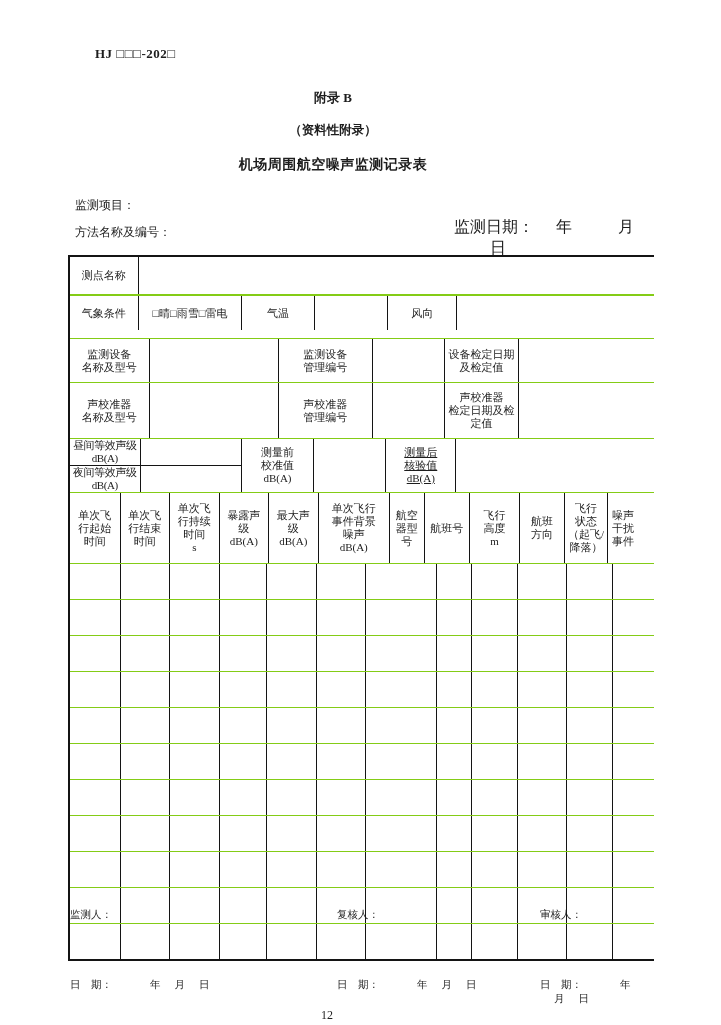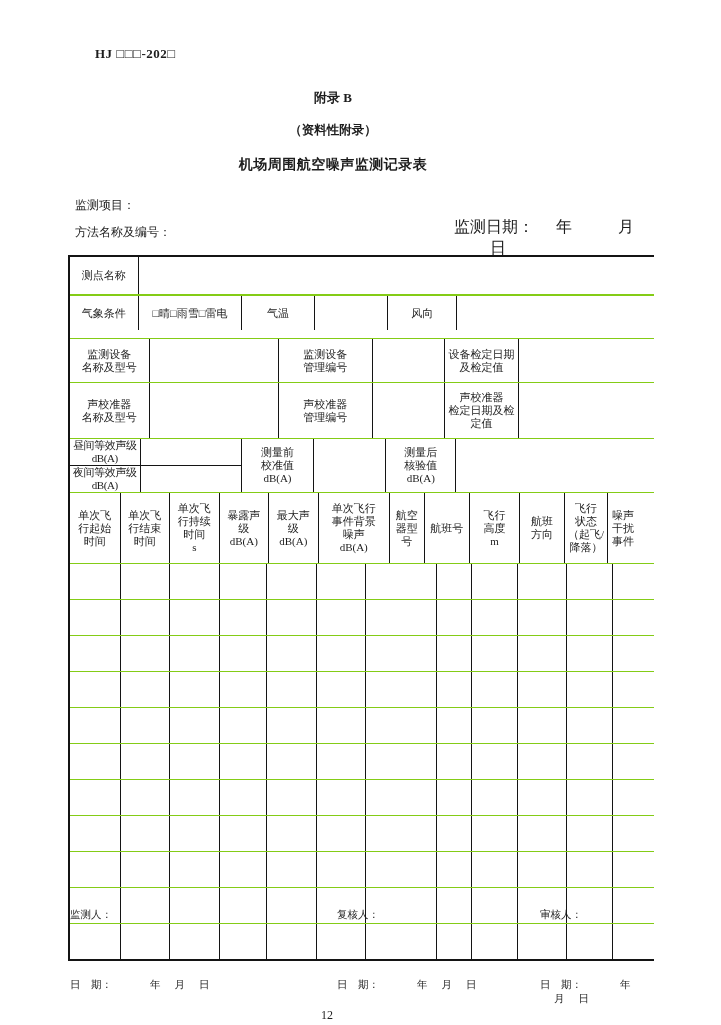--- a/index.html
+++ b/index.html
@@ -58,21 +58,21 @@
   
   .w-a1 { width: 10.99%; } .w-a2 { width: 89.01%; }
   .w-b1 { width: 10.99%; } .w-b2 { width: 16.80%; } .w-b3 { width: 11.79%; }
   .w-b4 { width: 11.96%; } .w-b5 { width: 11.15%; } .w-b6 { width: 37.31%; }
   .w-c1 { width: 12.76%; } .w-c2 { width: 21.00%; } .w-c3 { width: 15.19%; }
   .w-c4 { width: 11.79%; } .w-c5 { width: 11.96%; } .w-c6 { width: 27.30%; }
   .cellgroup { width: 27.79%; display: flex; flex-direction: column; }
   .subrow { display: flex; height: 27px; }
   .subrow.top { border-top: 1px solid #141414; }
   .w-d1 { width: 40.7%; } .w-d2 { width: 59.3%; }
-  .w-e1 { width: 11.63%; } .w-e2 { width: 11.79%; } .w-e3 { width: 11.31%; } .w-e4 { width: 37.48%; }
+  .w-e1 { width: 11.63%; } .w-e2 { width: 11.79%; } .w-e3 { width: 11.31%; text-decoration: underline; } .w-e4 { width: 37.48%; }
 
   
   .gc1 { width: 8.04%; }  .gc2 { width: 8.04%; }  .gc3 { width: 8.04%; }
   .gc4 { width: 7.72%; }  .gc5 { width: 8.04%; }  .gc6 { width: 8.04%; }
   .gc7 { width: 11.58%; } .gc8 { width: 5.63%; }  .gc9 { width: 7.40%; }
   .gc10 { width: 8.04%; } .gc11 { width: 7.40%; } .gc12 { width: 6.91%; }
   .gc13 { width: 5.12%; }
 
   .footer-name { position: absolute; top: 908px; font-size: 10.5px; }
   .footer-date { position: absolute; top: 978px; font-size: 10.5px; }

